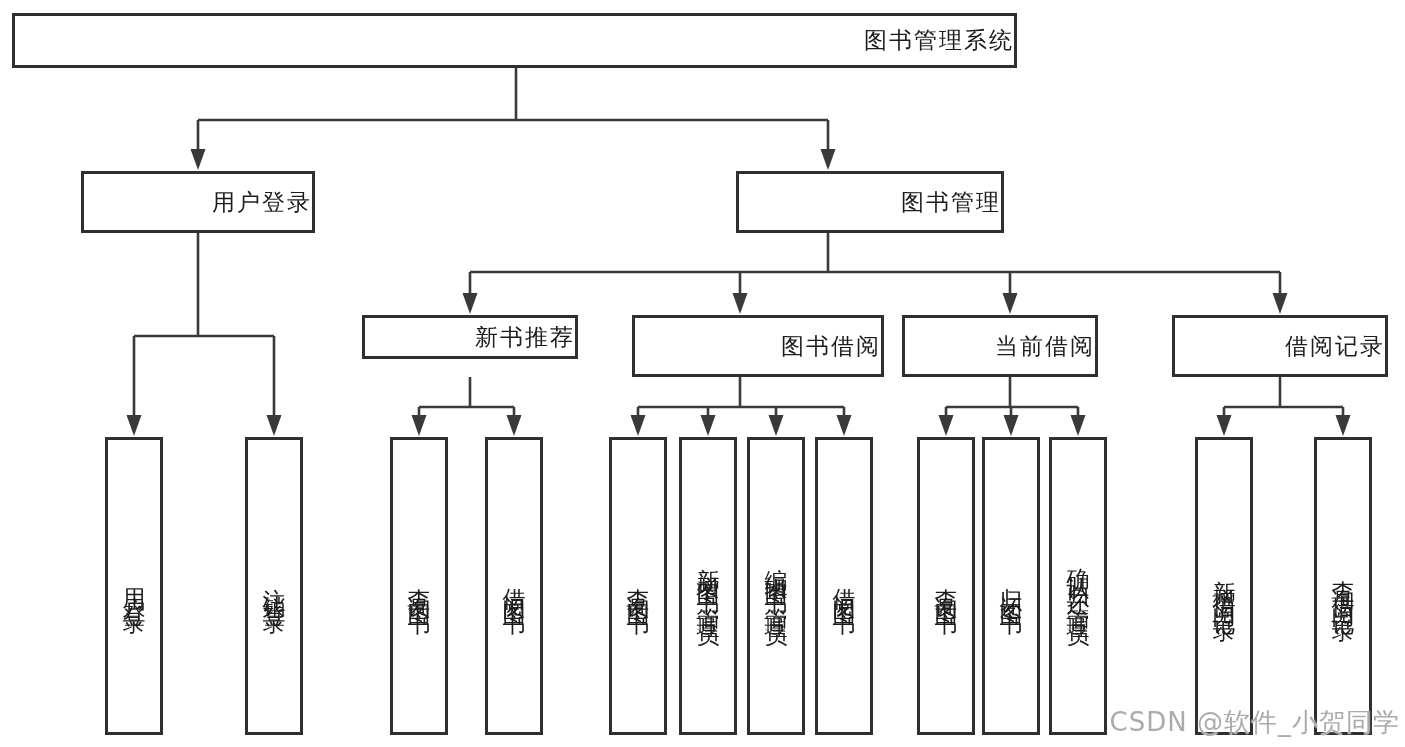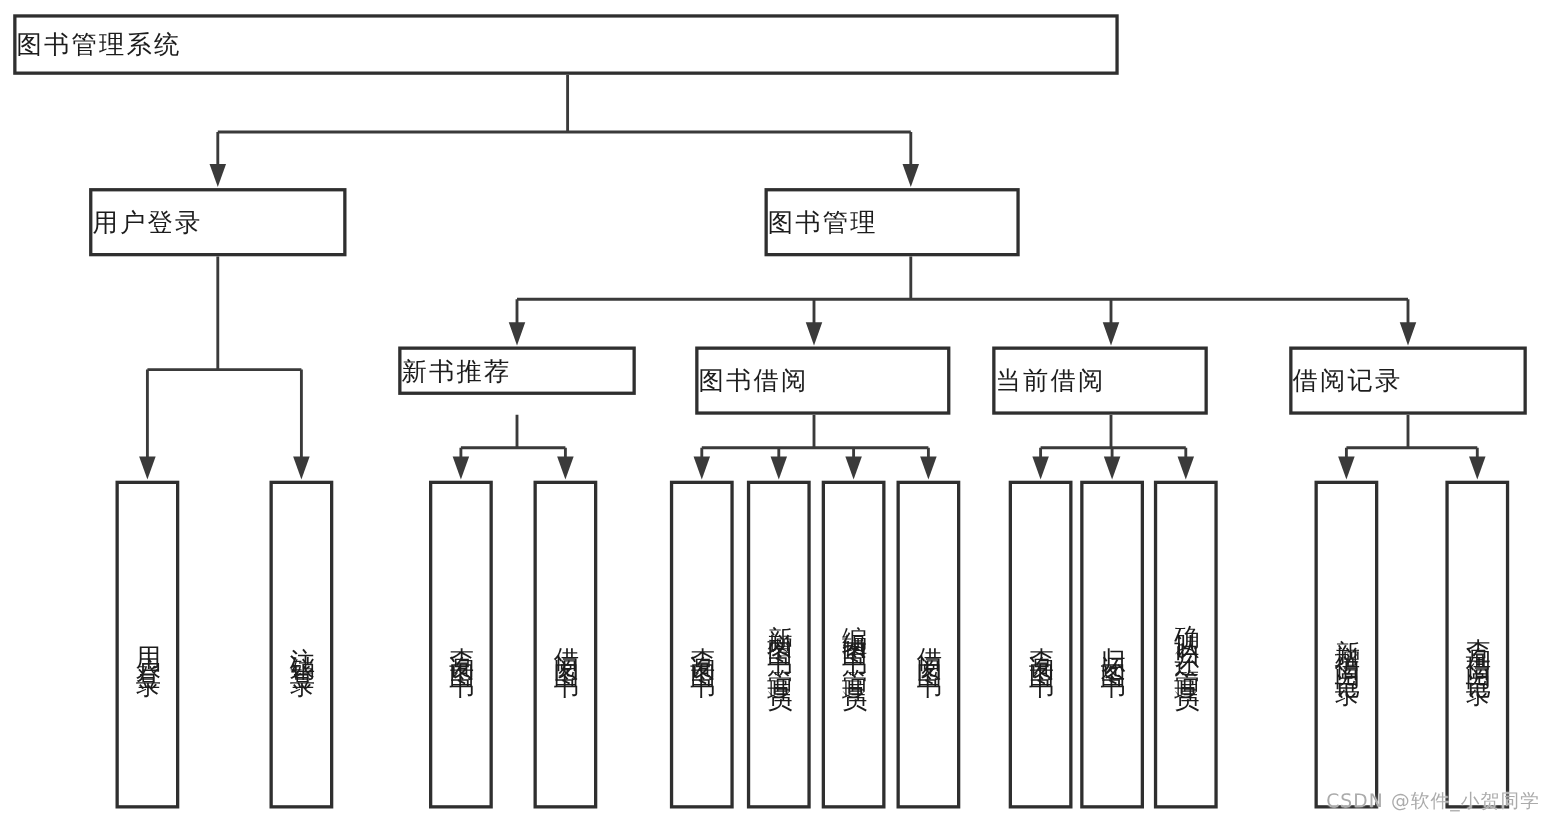--- a/index.html
+++ b/index.html
@@ -17,21 +17,21 @@
     width: 1405px; height: 747px;
     pointer-events: none;
   }
   .hbox {
     position: absolute;
     box-sizing: border-box;
     border: 3px solid #2f2f2f;
     background: #ffffff;
     display: flex;
     align-items: center;
-    justify-content: flex-start;
+    justify-content: flex-end;
   }
   .hlabel {
     font-size: 23px;
     color: #1c1c1c;
     letter-spacing: 2px;
     white-space: nowrap;
   }
   .vbox {
     position: absolute;
     box-sizing: border-box;
@@ -49,21 +49,21 @@
     white-space: nowrap;
     font-size: 23px;
     letter-spacing: 8px;
     color: #1c1c1c;
     line-height: 1;
   }
   .watermark {
     position: absolute;
     right: 5px;
     bottom: 7px;
-    font-size: 17px;
+    font-size: 26px;
     color: #ababab;
     letter-spacing: 1px;
     z-index: 5;
     text-shadow: 0 0 2px #ffffff, 0 0 1px #ffffff;
     white-space: nowrap;
     margin-left: 10px;
   }
 </style>
 </head>
 <body>
@@ -99,28 +99,28 @@
       <polygon points="1335.5,415 1350.5,415 1343,436" fill="#3a3a3a"></polygon>
     </svg>
 
   <div class="hbox" style="left:12px;top:13px;width:1005px;height:55px">
     <span class="hlabel">图书管理系统</span>
   </div>
 
   <div class="hbox" style="left:81px;top:171px;width:234px;height:62px">
     <span class="hlabel">用户登录</span>
   </div>
-  <div class="hbox" style="left:695px;top:171px;width:232px;height:62px">
+  <div class="hbox" style="left:736px;top:171px;width:268px;height:62px">
     <span class="hlabel">图书管理</span>
   </div>
 
   <div class="hbox" style="left:362px;top:315px;width:216px;height:44px">
     <span class="hlabel">新书推荐</span>
   </div>
-  <div class="hbox" style="left:632px;top:315px;width:232px;height:62px">
+  <div class="hbox" style="left:632px;top:315px;width:252px;height:62px">
     <span class="hlabel">图书借阅</span>
   </div>
   <div class="hbox" style="left:902px;top:315px;width:196px;height:62px">
     <span class="hlabel">当前借阅</span>
   </div>
   <div class="hbox" style="left:1172px;top:315px;width:216px;height:62px">
     <span class="hlabel">借阅记录</span>
   </div>
 
   <div class="vbox" style="left:105px;top:437px">

